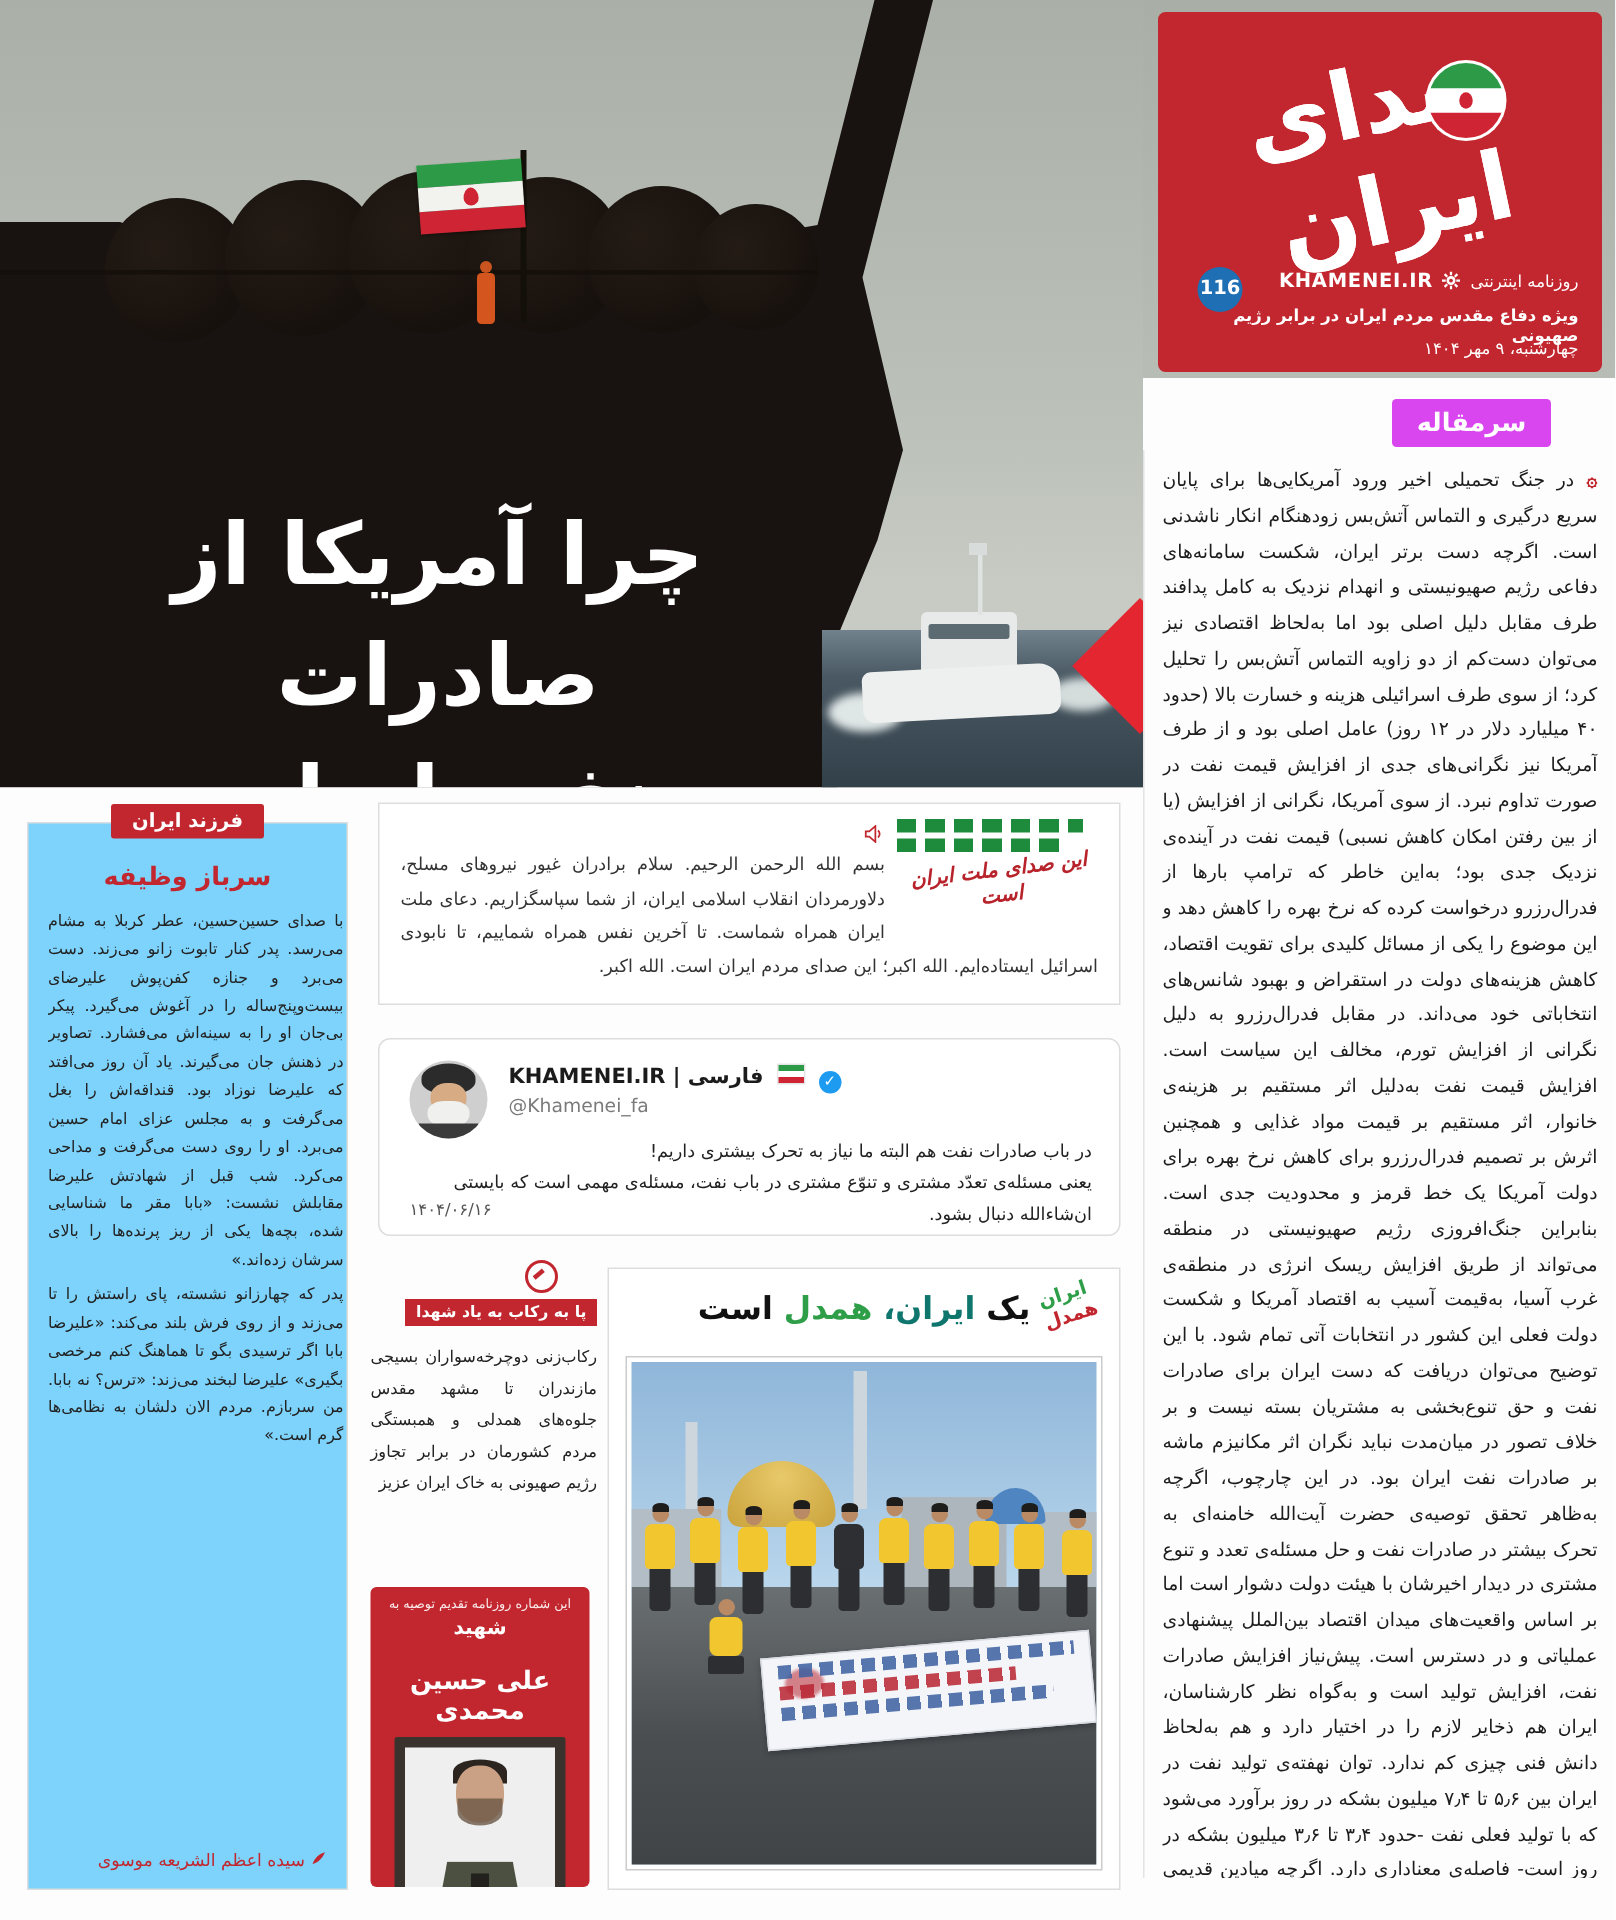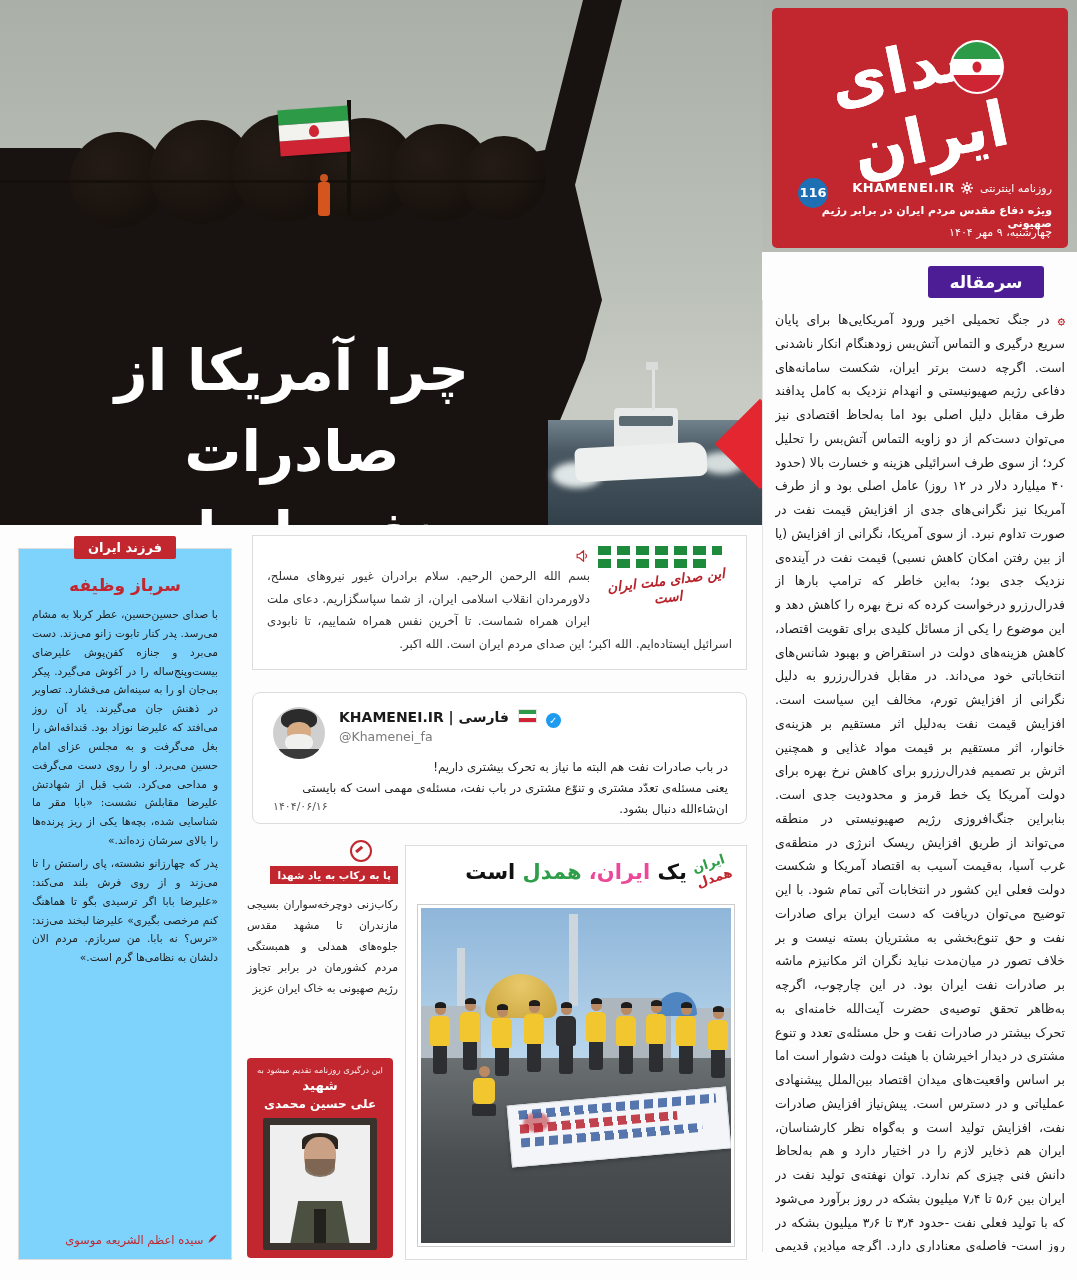--- a/index.html
+++ b/index.html
@@ -39,30 +39,30 @@
   #mast-flag .st{height:33.33%;} 
   #mast-issue{position:absolute;left:26px;top:170px;width:30px;height:30px;border-radius:50%;background:#1f6fb5;color:#fff;font-size:13px;font-weight:bold;text-align:center;line-height:30px;}
   .mast-line{position:absolute;right:16px;text-align:right;width:240px;}
   #mast-line1{top:172px;font-size:11px;}
   #mast-line1 b{font-size:13px;letter-spacing:.5px;}
   #mast-line2{top:196px;font-size:11px;font-weight:bold;}
   #mast-line3{top:218px;font-size:11px;}
   .gear{display:inline-block;vertical-align:-2px;margin:0 3px;}
 
   
-  #ed-label{left:928px;top:266px;width:116px;height:32px;background:#4c1d95;border-radius:3px;color:#fff;font-size:17px;font-weight:bold;text-align:center;line-height:32px;}
+  #ed-label{left:928px;top:266px;width:106px;height:32px;background:#d946ef;border-radius:3px;color:#fff;font-size:17px;font-weight:bold;text-align:center;line-height:32px;}
   #ed-body{left:775px;top:308px;width:290px;height:944px;overflow:hidden;font-size:12.5px;line-height:1.9;text-align:justify;color:#1c1c1c;}
   .redmark{color:#c2262e;font-weight:bold;}
   #v-rule{left:762px;top:300px;width:1px;height:952px;background:#e4e4e4;}
 
   
   #farzand{left:18px;top:548px;width:212px;height:710px;border:1px solid #ddd;background:#7dd3fc;}
   #farzand-label{position:absolute;left:50%;top:-13px;transform:translateX(-50%);background:#c2262e;color:#fff;font-size:13px;font-weight:bold;padding:4px 14px;border-radius:2px;white-space:nowrap;}
   #farzand-title{margin-top:26px;text-align:center;color:#c2262e;font-size:17px;font-weight:bold;}
-  #farzand-body{margin:10px 13px 0 13px;height:564px;overflow:hidden;font-size:10.6px;line-height:1.78;text-align:justify;color:#222;}
+  #farzand-body{margin:10px 2px 0 13px;height:564px;overflow:hidden;font-size:10.6px;line-height:1.78;text-align:justify;color:#222;}
   #farzand-body p{margin:0 0 4px 0;}
   #farzand-byline{position:absolute;bottom:12px;right:13px;color:#c2262e;font-size:11.5px;font-weight:normal;}
 
   
   #voice{left:252px;top:535px;width:493px;height:133px;border:1px solid #ddd;background:#fff;overflow:hidden;}
   #voice-logo{float:right;width:138px;height:76px;margin:10px 10px 4px 8px;position:relative;}
   .kufic{height:9px;margin:0 14px 4px 0;background:repeating-linear-gradient(90deg,#1e8b3c 0 13px,transparent 13px 19px);}
   #voice-logo .script{position:absolute;left:0;top:26px;width:100%;color:#b8232b;font-size:13.5px;font-weight:bold;font-style:italic;transform:rotate(-7deg);text-align:center;line-height:1.25;}
   #voice-head{color:#c2262e;font-size:12.5px;font-weight:bold;margin:12px 14px 2px 6px;}
   #voice-body{font-size:11.8px;line-height:1.92;text-align:justify;color:#333;margin:2px 14px 16px 14px;}
@@ -87,21 +87,21 @@
   #rekab{left:247px;top:840px;width:151px;height:214px;}
   #wheel-icon{position:absolute;top:0;right:26px;width:18px;height:18px;border:2.5px solid #c2262e;border-radius:50%;}
   #wheel-icon:before{content:"";position:absolute;left:3px;top:6px;width:8px;height:2.5px;background:#c2262e;transform:rotate(-40deg);}
   #rekab-label{position:absolute;top:26px;right:0;background:#c2262e;color:#fff;font-size:10.5px;font-weight:bold;padding:3px 7px;}
   #rekab-body{position:absolute;top:54px;right:0;width:151px;font-size:10.8px;line-height:1.95;text-align:justify;color:#222;}
 
   
   #dedic{left:247px;top:1058px;width:146px;height:200px;background:#c2262e;border-radius:4px;color:#fff;text-align:center;overflow:hidden;}
   #dedic-intro{font-size:8.5px;margin-top:7px;opacity:.9;}
   #dedic-shahid{font-size:13.5px;font-weight:bold;margin-top:2px;}
-  #dedic-name{font-size:12px;font-weight:bold;margin-top:4px;}
+  #dedic-name{font-size:17px;font-weight:bold;margin-top:18px;}
   #frame{margin:7px auto 0 auto;width:100px;height:118px;background:#efefef;border:7px solid #3a322c;border-radius:2px;position:relative;overflow:hidden;}
   #frame .hair{position:absolute;left:50%;top:8px;transform:translateX(-50%);width:36px;height:16px;background:#2b241f;border-radius:50% 50% 0 0;}
   #frame .head{position:absolute;left:50%;top:12px;transform:translateX(-50%);width:32px;height:38px;background:#caa184;border-radius:45%;}
   #frame .beard{position:absolute;left:50%;top:34px;transform:translateX(-50%);width:30px;height:18px;background:#6b5846;border-radius:0 0 50% 50%;opacity:.8;}
   #frame .body{position:absolute;left:50%;bottom:0;transform:translateX(-50%);width:78px;height:42px;background:#4b5040;clip-path:polygon(12% 100%,22% 0,78% 0,88% 100%);}
   #frame .tie{position:absolute;left:50%;bottom:0;transform:translateX(-50%);width:12px;height:34px;background:#23211e;}
 
   
   #hamdel{left:405px;top:845px;width:340px;height:413px;border:1px solid #ddd;background:#fff;}
   #hamdel-head{position:absolute;top:14px;left:0;right:0;text-align:center;font-size:21px;font-weight:bold;color:#111;}
@@ -257,39 +257,39 @@
     <div id="tw-date">۱۴۰۴/۰۶/۱۶</div>
   </div>
 
   <div id="rekab" class="abs">
     <div id="wheel-icon"></div>
     <div id="rekab-label">پا به رکاب به یاد شهدا</div>
     <div id="rekab-body">رکاب‌زنی دوچرخه‌سواران بسیجی مازندران تا مشهد مقدس جلوه‌های همدلی و همبستگی مردم کشورمان در برابر تجاوز رژیم صهیونی به خاک ایران عزیز</div>
   </div>
 
   <div id="dedic" class="abs">
-    <div id="dedic-intro">این درگیری روزنامه تقدیم میشود به</div>
+    <div id="dedic-intro">این شماره روزنامه تقدیم توصیه به</div>
     <div id="dedic-shahid">شهید</div>
     <div id="dedic-name">علی حسین محمدی</div>
     <div id="frame">
       <div class="hair"></div>
       <div class="head"></div>
       <div class="beard"></div>
       <div class="body"></div>
       <div class="tie"></div>
     </div>
   </div>
 
   <div id="hamdel" class="abs">
     <div id="hamdel-logo">
       <span style="color:#2f9e49;left:2px;top:4px;">ایران</span>
       <span style="color:#c2262e;left:6px;top:18px;">همدل</span>
     </div>
     <div id="hamdel-head">
-      <span style="color:#111;">یک </span><span style="color:#ec4899;">ایران، </span><span style="color:#2f9e49;">همدل </span><span style="color:#111;">است</span>
+      <span style="color:#111;">یک </span><span style="color:#0f766e;">ایران، </span><span style="color:#2f9e49;">همدل </span><span style="color:#111;">است</span>
     </div>
     <div id="photo-box">
       <div id="photo">
         <div class="bld" style="left:0;top:98px;width:60px;height:52px;"></div>
         <div class="bld" style="left:180px;top:90px;width:70px;height:60px;background:#aeb6bd;"></div>
         <div class="bld" style="left:258px;top:100px;width:58px;height:50px;"></div>
         <div class="minaret" style="left:36px;top:40px;width:8px;height:58px;"></div>
         <div class="minaret" style="left:148px;top:6px;width:9px;height:92px;"></div>
         <div id="dome-gold"></div>
         <div id="dome-blue"></div>

